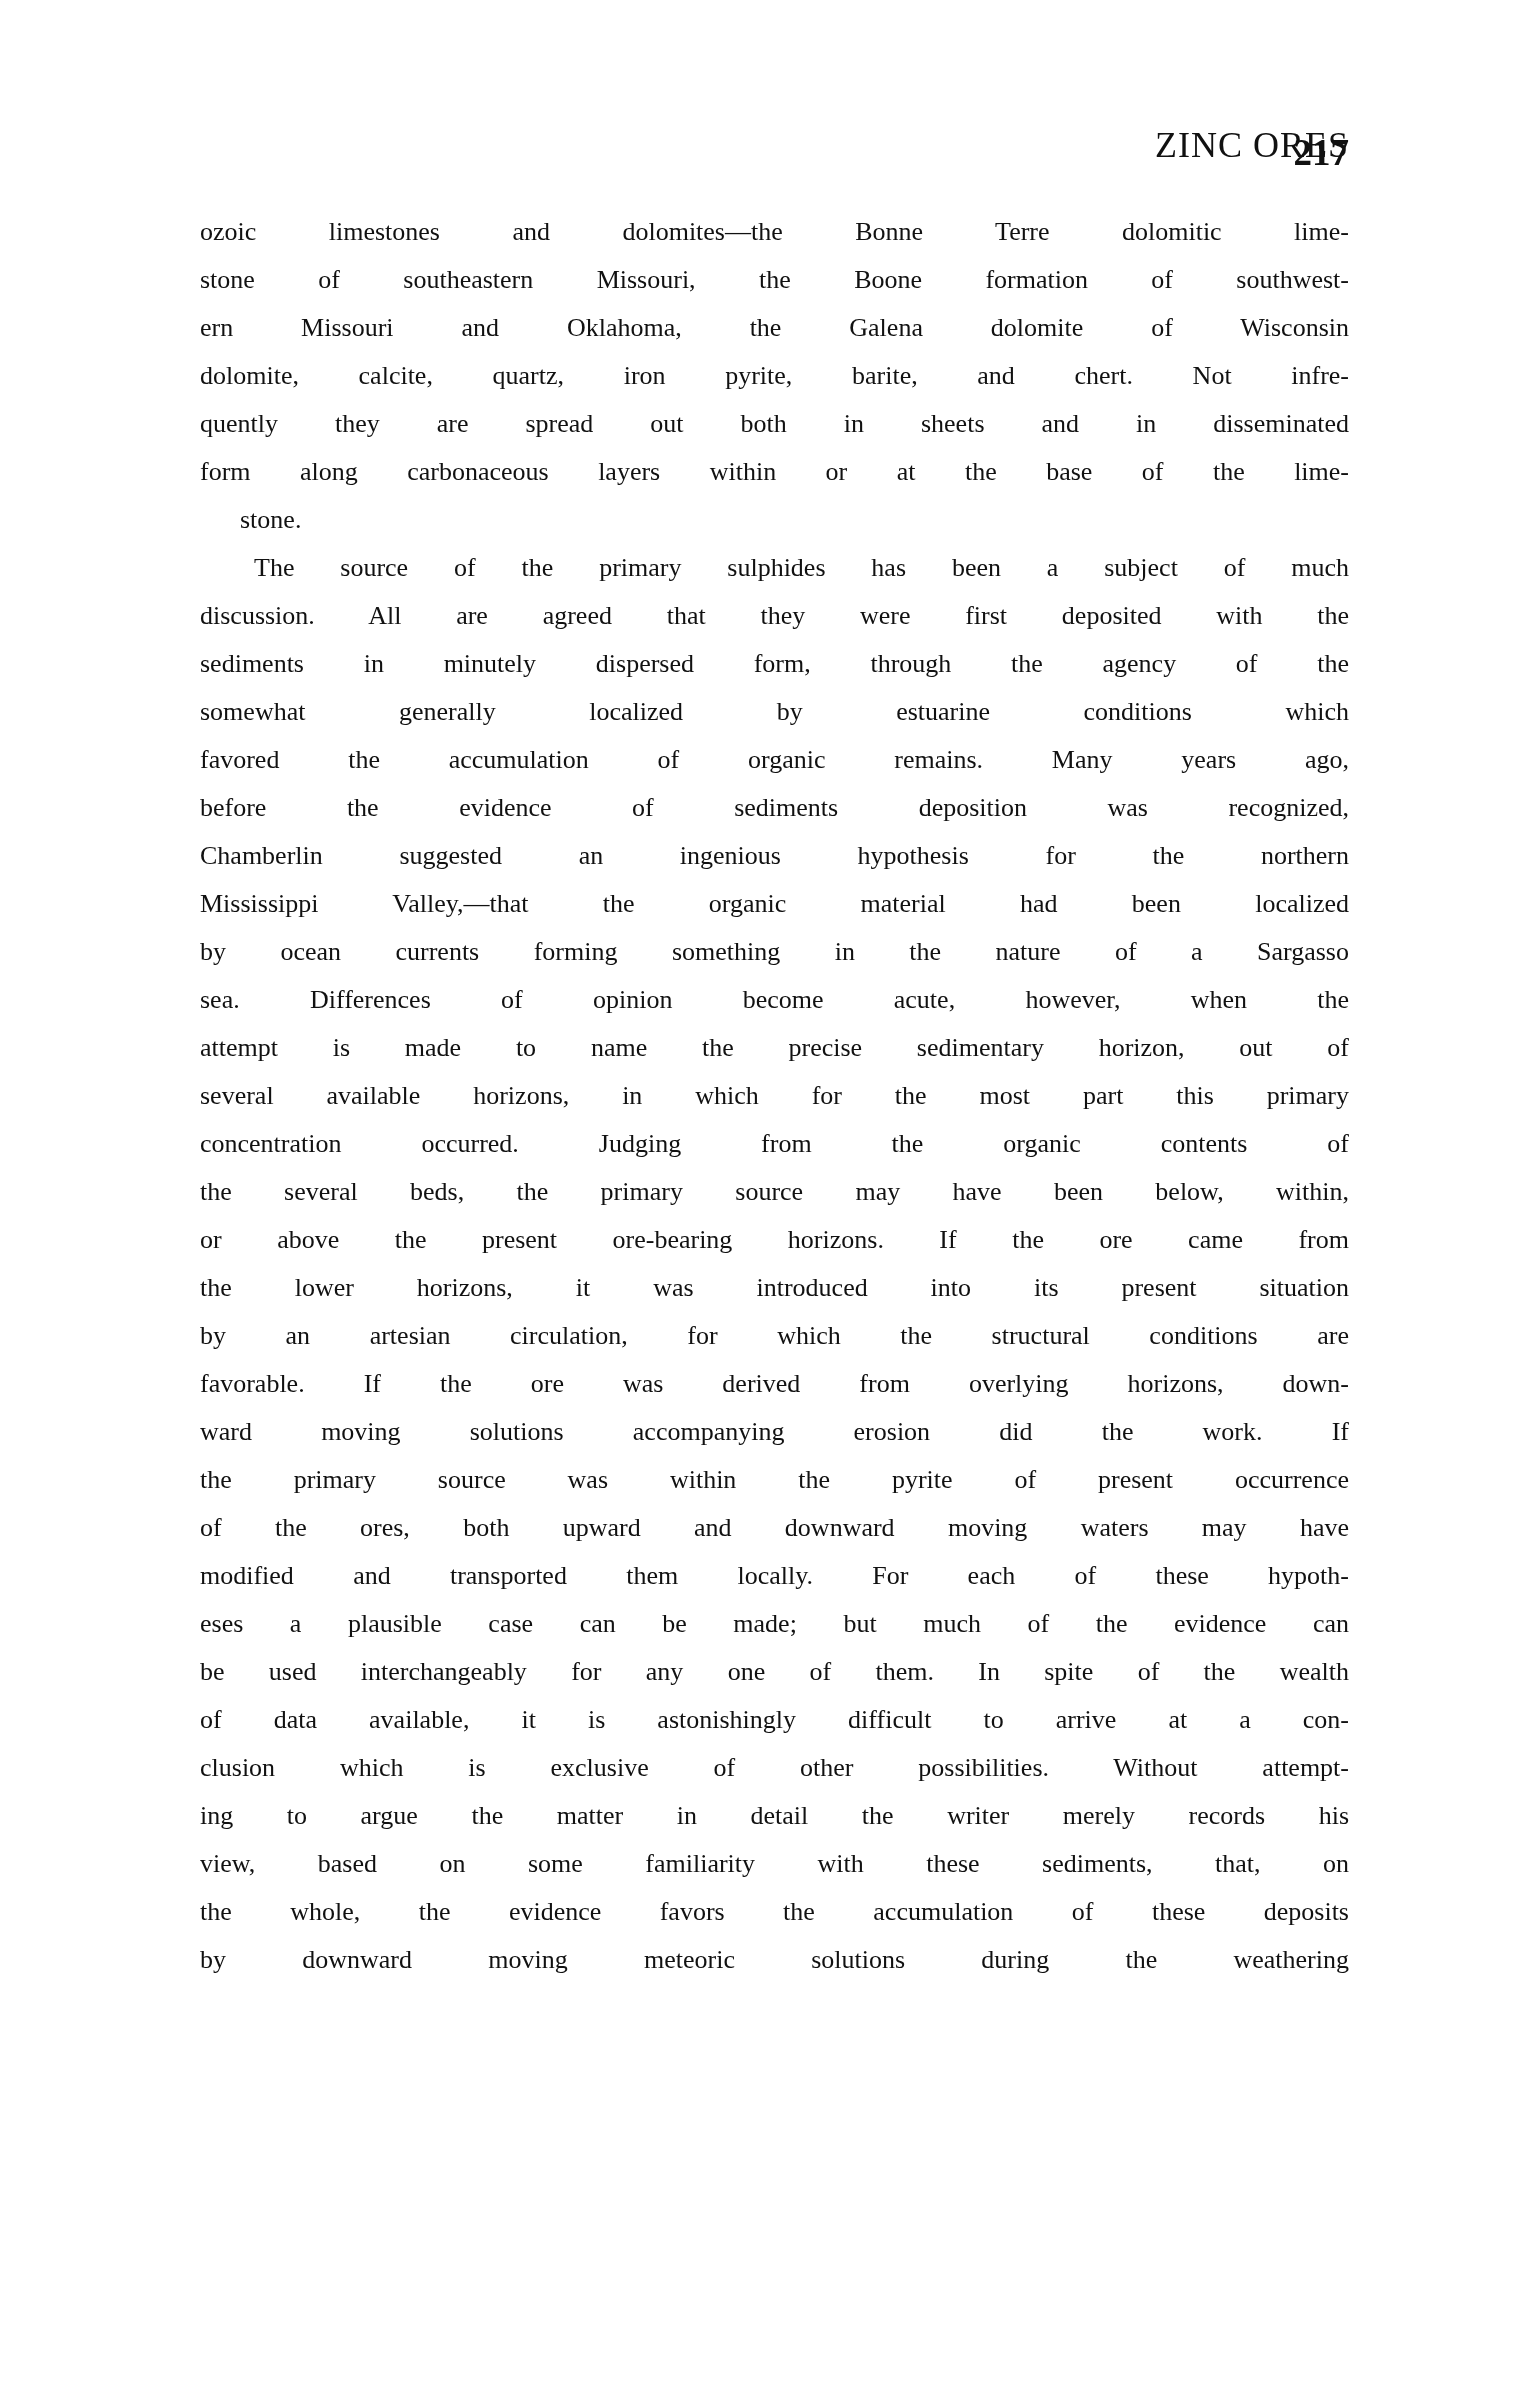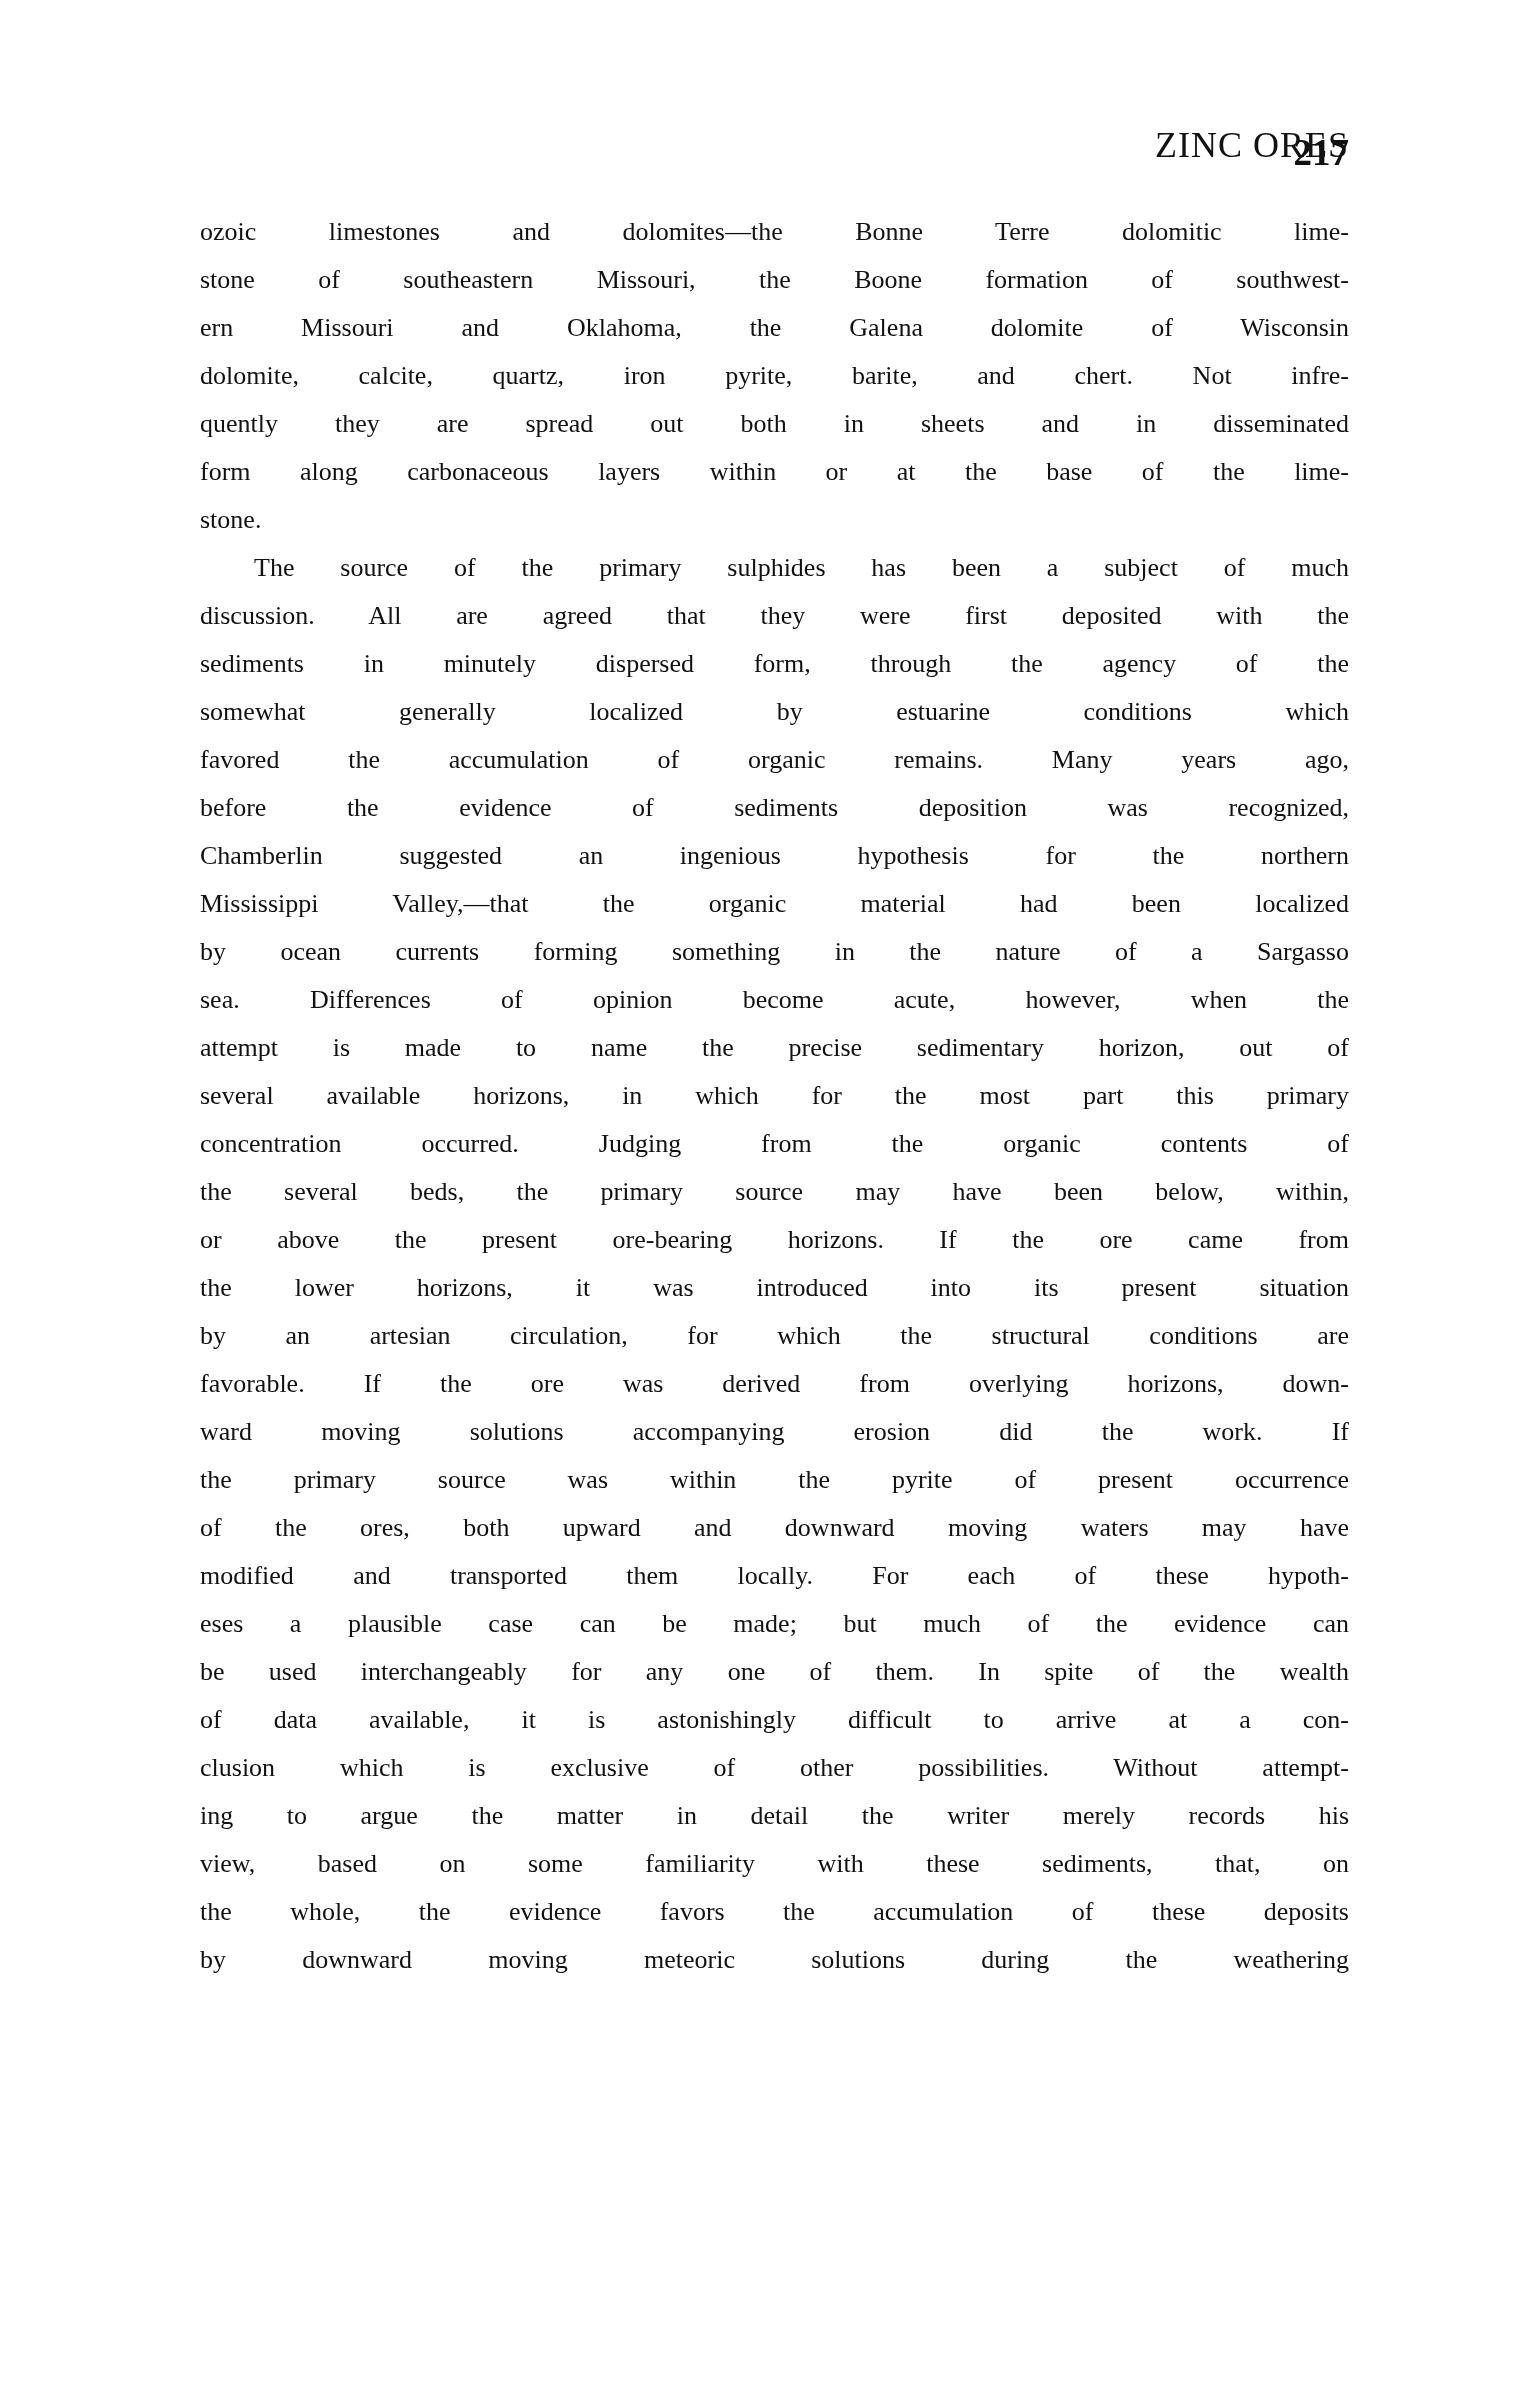--- a/index.html
+++ b/index.html
@@ -55,20 +55,21 @@
       text-align: justify;
       text-align-last: justify;
       overflow: visible;
     }
     .line.indent {
       padding-left: 54px;
     }
     .line.last {
       text-align: left;
       text-align-last: left;
+      margin-left: 40px;
     }
   </style>
 </head>
 <body>
 
 <header class="running-head">
   <div class="running-title">ZINC ORES</div>
   <div class="page-number">217</div>
 </header>
 

